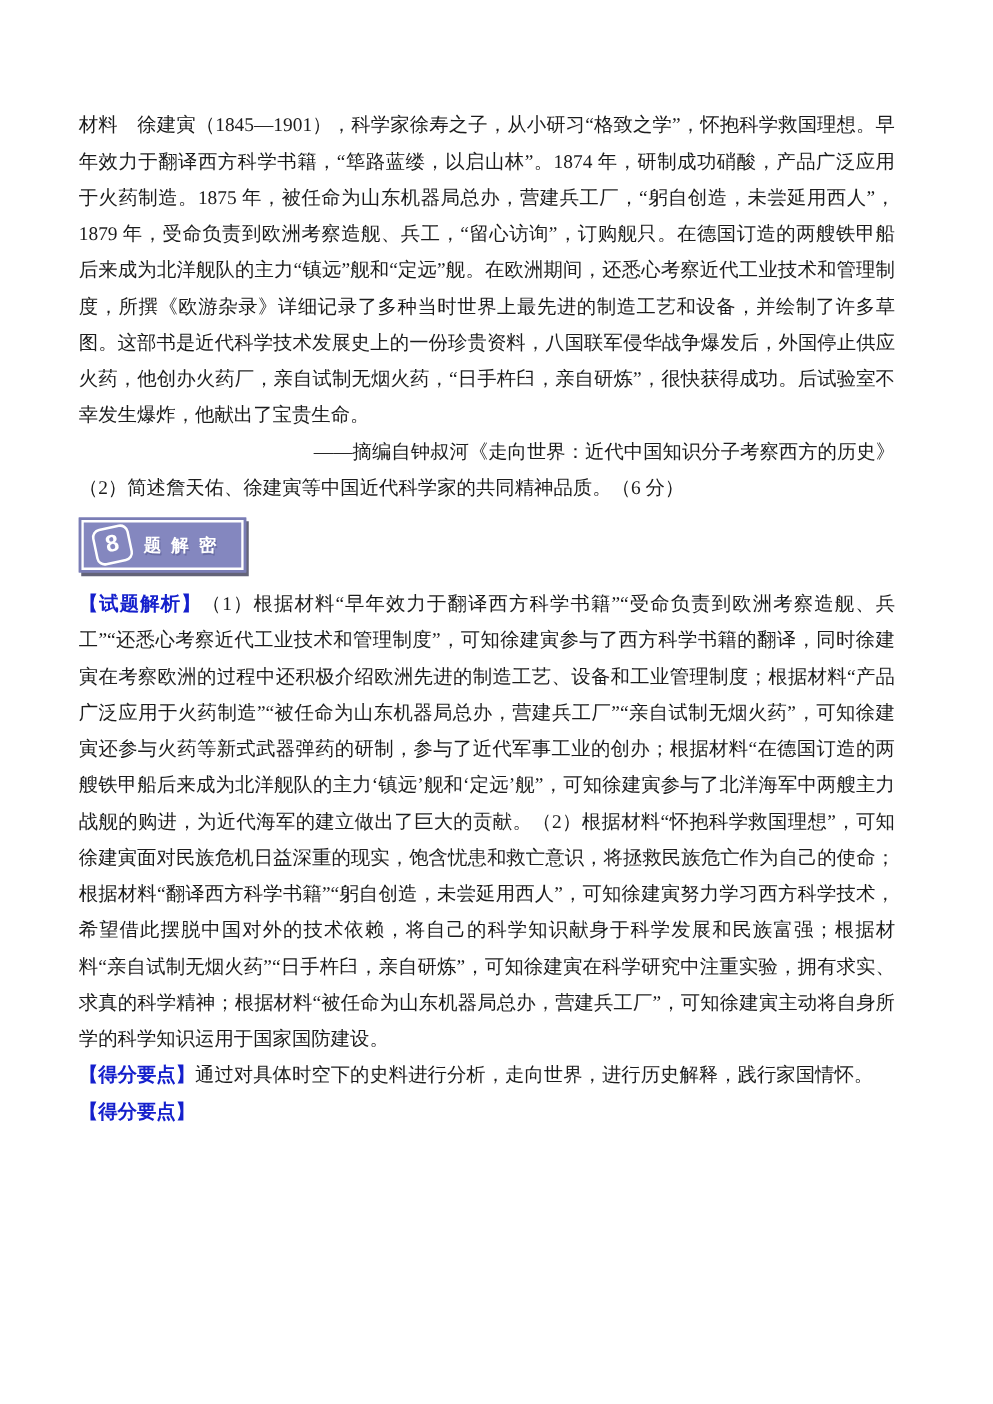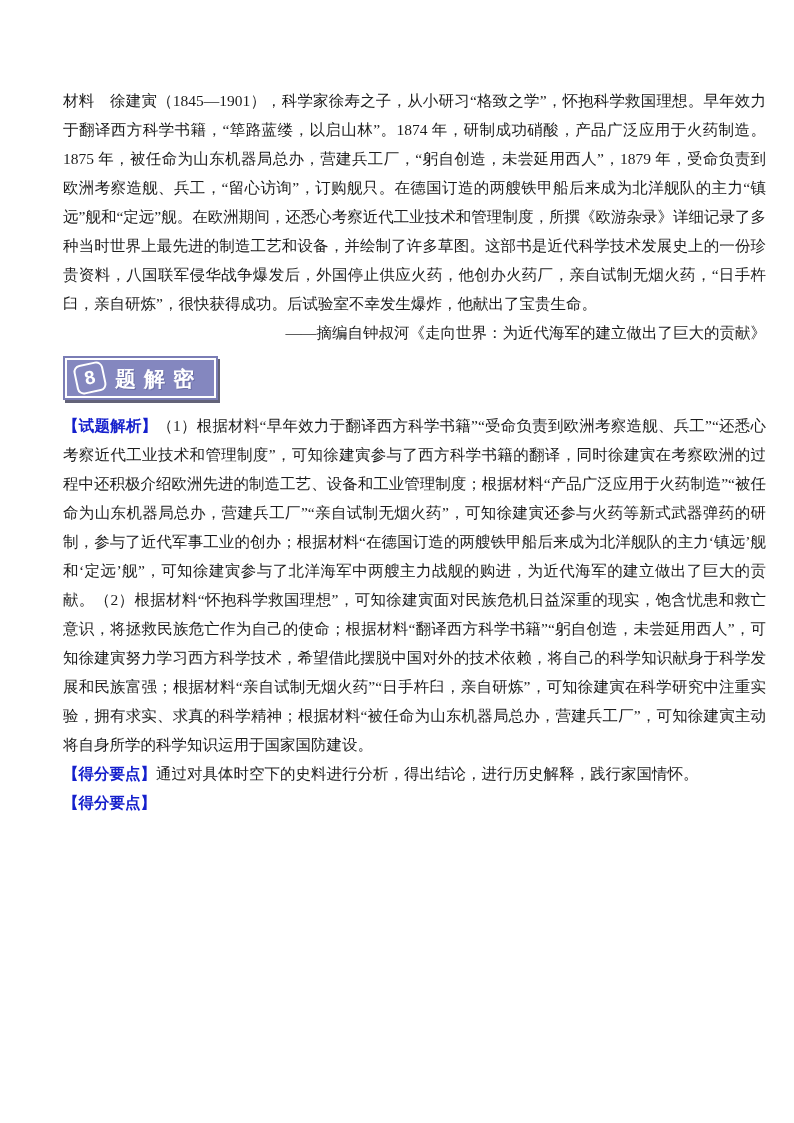--- a/index.html
+++ b/index.html
@@ -5,21 +5,21 @@
   html, body { margin: 0; padding: 0; background: #ffffff; }
   body {
     width: 794px; height: 1123px;
     font-family: "Liberation Serif", "DejaVu Serif", serif;
     color: #1c1c1c;
     overflow: hidden;
   }
   .page {
     box-sizing: border-box;
     width: 794px; height: 1017px;
-    padding: 86px 28px 20px 63px;
+    padding: 86px 78px 20px 63px;
     font-size: 15.5px;
     line-height: 29px;
     text-align: justify;
   }
   p { margin: 0; }
   .citation { text-align: right; }
   .answer { color: #c00000; }
   .answer .sec-label { font-weight: bold; }
   .blue-label { color: #1520cc; font-weight: bold; margin-top: 30px; }
   .body-text { color: #1c1c1c; }
@@ -46,52 +46,53 @@
     color: #ffffff;
     font-weight: bold;
     font-size: 19px;
     line-height: 26px;
     text-align: center;
     transform: rotate(-12deg);
   }
   .badge-label {
     color: #ffffff;
     font-weight: bold;
-    font-size: 21px;
+    font-size: 14px;
     letter-spacing: 8px;
     text-shadow: 1px 1px 0 #6b6ea6;
   }
 </style>
 </head>
 <body>
 
 <div class="page">
 
   <p>材料　徐建寅（1845—1901），科学家徐寿之子，从小研习“格致之学”，怀抱科学救国理想。早年效力于翻译西方科学书籍，“筚路蓝缕，以启山林”。1874 年，研制成功硝酸，产品广泛应用于火药制造。1875 年，被任命为山东机器局总办，营建兵工厂，“躬自创造，未尝延用西人”，1879 年，受命负责到欧洲考察造舰、兵工，“留心访询”，订购舰只。在德国订造的两艘铁甲船后来成为北洋舰队的主力“镇远”舰和“定远”舰。在欧洲期间，还悉心考察近代工业技术和管理制度，所撰《欧游杂录》详细记录了多种当时世界上最先进的制造工艺和设备，并绘制了许多草图。这部书是近代科学技术发展史上的一份珍贵资料，八国联军侵华战争爆发后，外国停止供应火药，他创办火药厂，亲自试制无烟火药，“日手杵臼，亲自研炼”，很快获得成功。后试验室不幸发生爆炸，他献出了宝贵生命。</p>
 
-  <p class="citation">——摘编自钟叔河《走向世界：为近代海军的建立做出了巨大的贡献》</p>
+  <p class="citation">——摘编自钟叔河《走向世界：近代中国知识分子考察西方的历史》</p>
 
 
+  <p>（2）简述詹天佑、徐建寅等中国近代科学家的共同精神品质。（6 分）</p>
 
 
   <div class="badge-wrap">
     <span class="badge">
       <span class="badge-inner">
         <span class="badge-8">8</span>
         <span class="badge-label">题解密</span>
       </span>
     </span>
   </div>
 
   <p>
     <span class="blue-label">【试题解析】</span><span class="body-text">（1）根据材料“早年效力于翻译西方科学书籍”“受命负责到欧洲考察造舰、兵工”“还悉心考察近代工业技术和管理制度”，可知徐建寅参与了西方科学书籍的翻译，同时徐建寅在考察欧洲的过程中还积极介绍欧洲先进的制造工艺、设备和工业管理制度；根据材料“产品广泛应用于火药制造”“被任命为山东机器局总办，营建兵工厂”“亲自试制无烟火药”，可知徐建寅还参与火药等新式武器弹药的研制，参与了近代军事工业的创办；根据材料“在德国订造的两艘铁甲船后来成为北洋舰队的主力‘镇远’舰和‘定远’舰”，可知徐建寅参与了北洋海军中两艘主力战舰的购进，为近代海军的建立做出了巨大的贡献。（2）根据材料“怀抱科学救国理想”，可知徐建寅面对民族危机日益深重的现实，饱含忧患和救亡意识，将拯救民族危亡作为自己的使命；根据材料“翻译西方科学书籍”“躬自创造，未尝延用西人”，可知徐建寅努力学习西方科学技术，希望借此摆脱中国对外的技术依赖，将自己的科学知识献身于科学发展和民族富强；根据材料“亲自试制无烟火药”“日手杵臼，亲自研炼”，可知徐建寅在科学研究中注重实验，拥有求实、求真的科学精神；根据材料“被任命为山东机器局总办，营建兵工厂”，可知徐建寅主动将自身所学的科学知识运用于国家国防建设。</span>
   </p>
 
 
   <p>
-    <span class="blue-label">【得分要点】</span><span class="body-text">通过对具体时空下的史料进行分析，得出结论，进行历史解释，践行家国情怀。</span>
+    <span class="blue-label">【得分要点】</span><span class="body-text">通过对具体时空下的史料进行分析，走向世界，进行历史解释，践行家国情怀。</span>
   </p>
 
   <p>
     <span class="blue-label">【得分要点】</span>
   </p>
 
 </div>
 
 </body></html>

